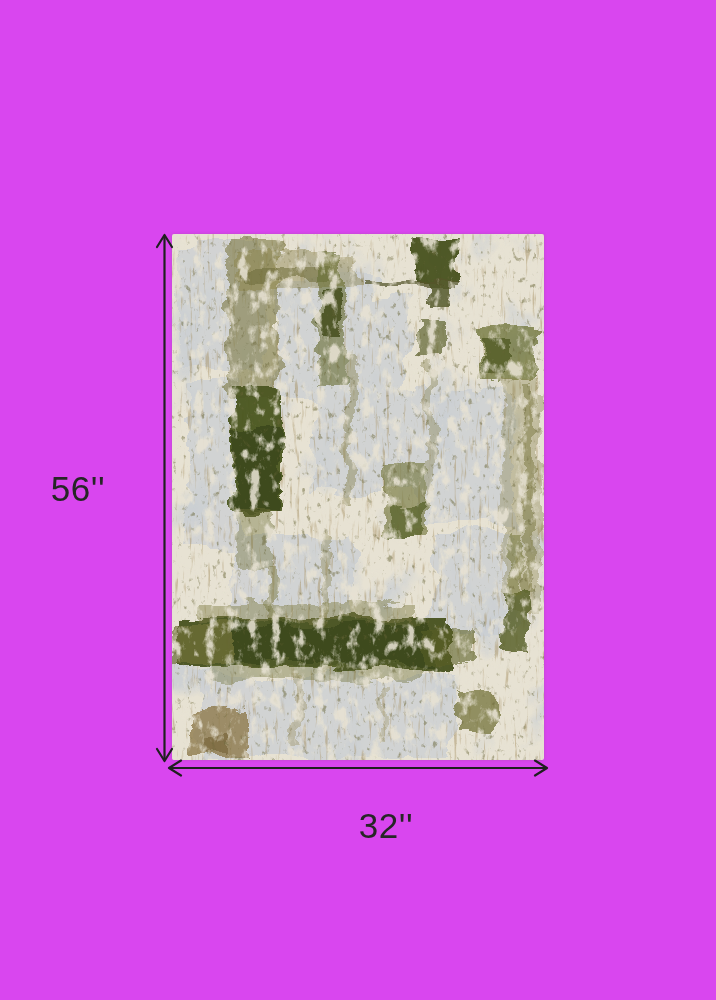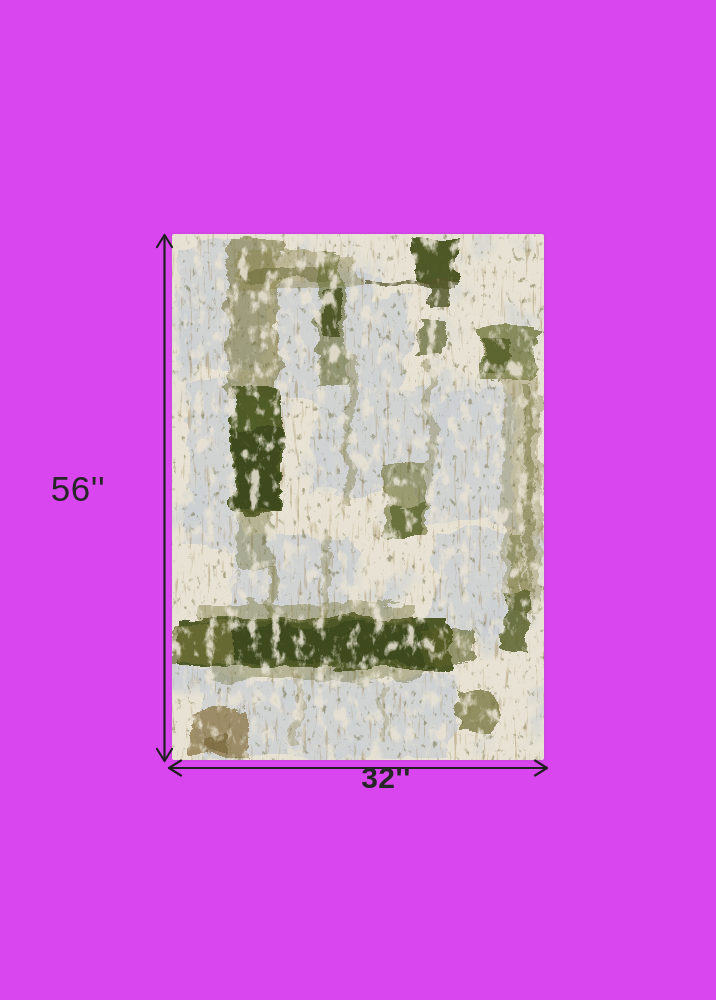--- a/index.html
+++ b/index.html
@@ -43,23 +43,23 @@
     line-height: 1.1;
     text-align: center;
     letter-spacing: 0.5px;
   }
   .dim-label.height {
     left: 30px; top: 470px; width: 96px;
     font-size: 35px;
     font-weight: 400;
   }
   .dim-label.width {
-    left: 338px; top: 761px; width: 96px;
-    font-size: 30px;
-    font-weight: 700;
+    left: 338px; top: 807px; width: 96px;
+    font-size: 35px;
+    font-weight: 400;
   }
 </style>
 </head>
 <body>
 
 <div class="stage">
 
   <figure class="rug">
     <svg viewBox="0 0 372 526" preserveAspectRatio="none" aria-hidden="true">
       <defs>

